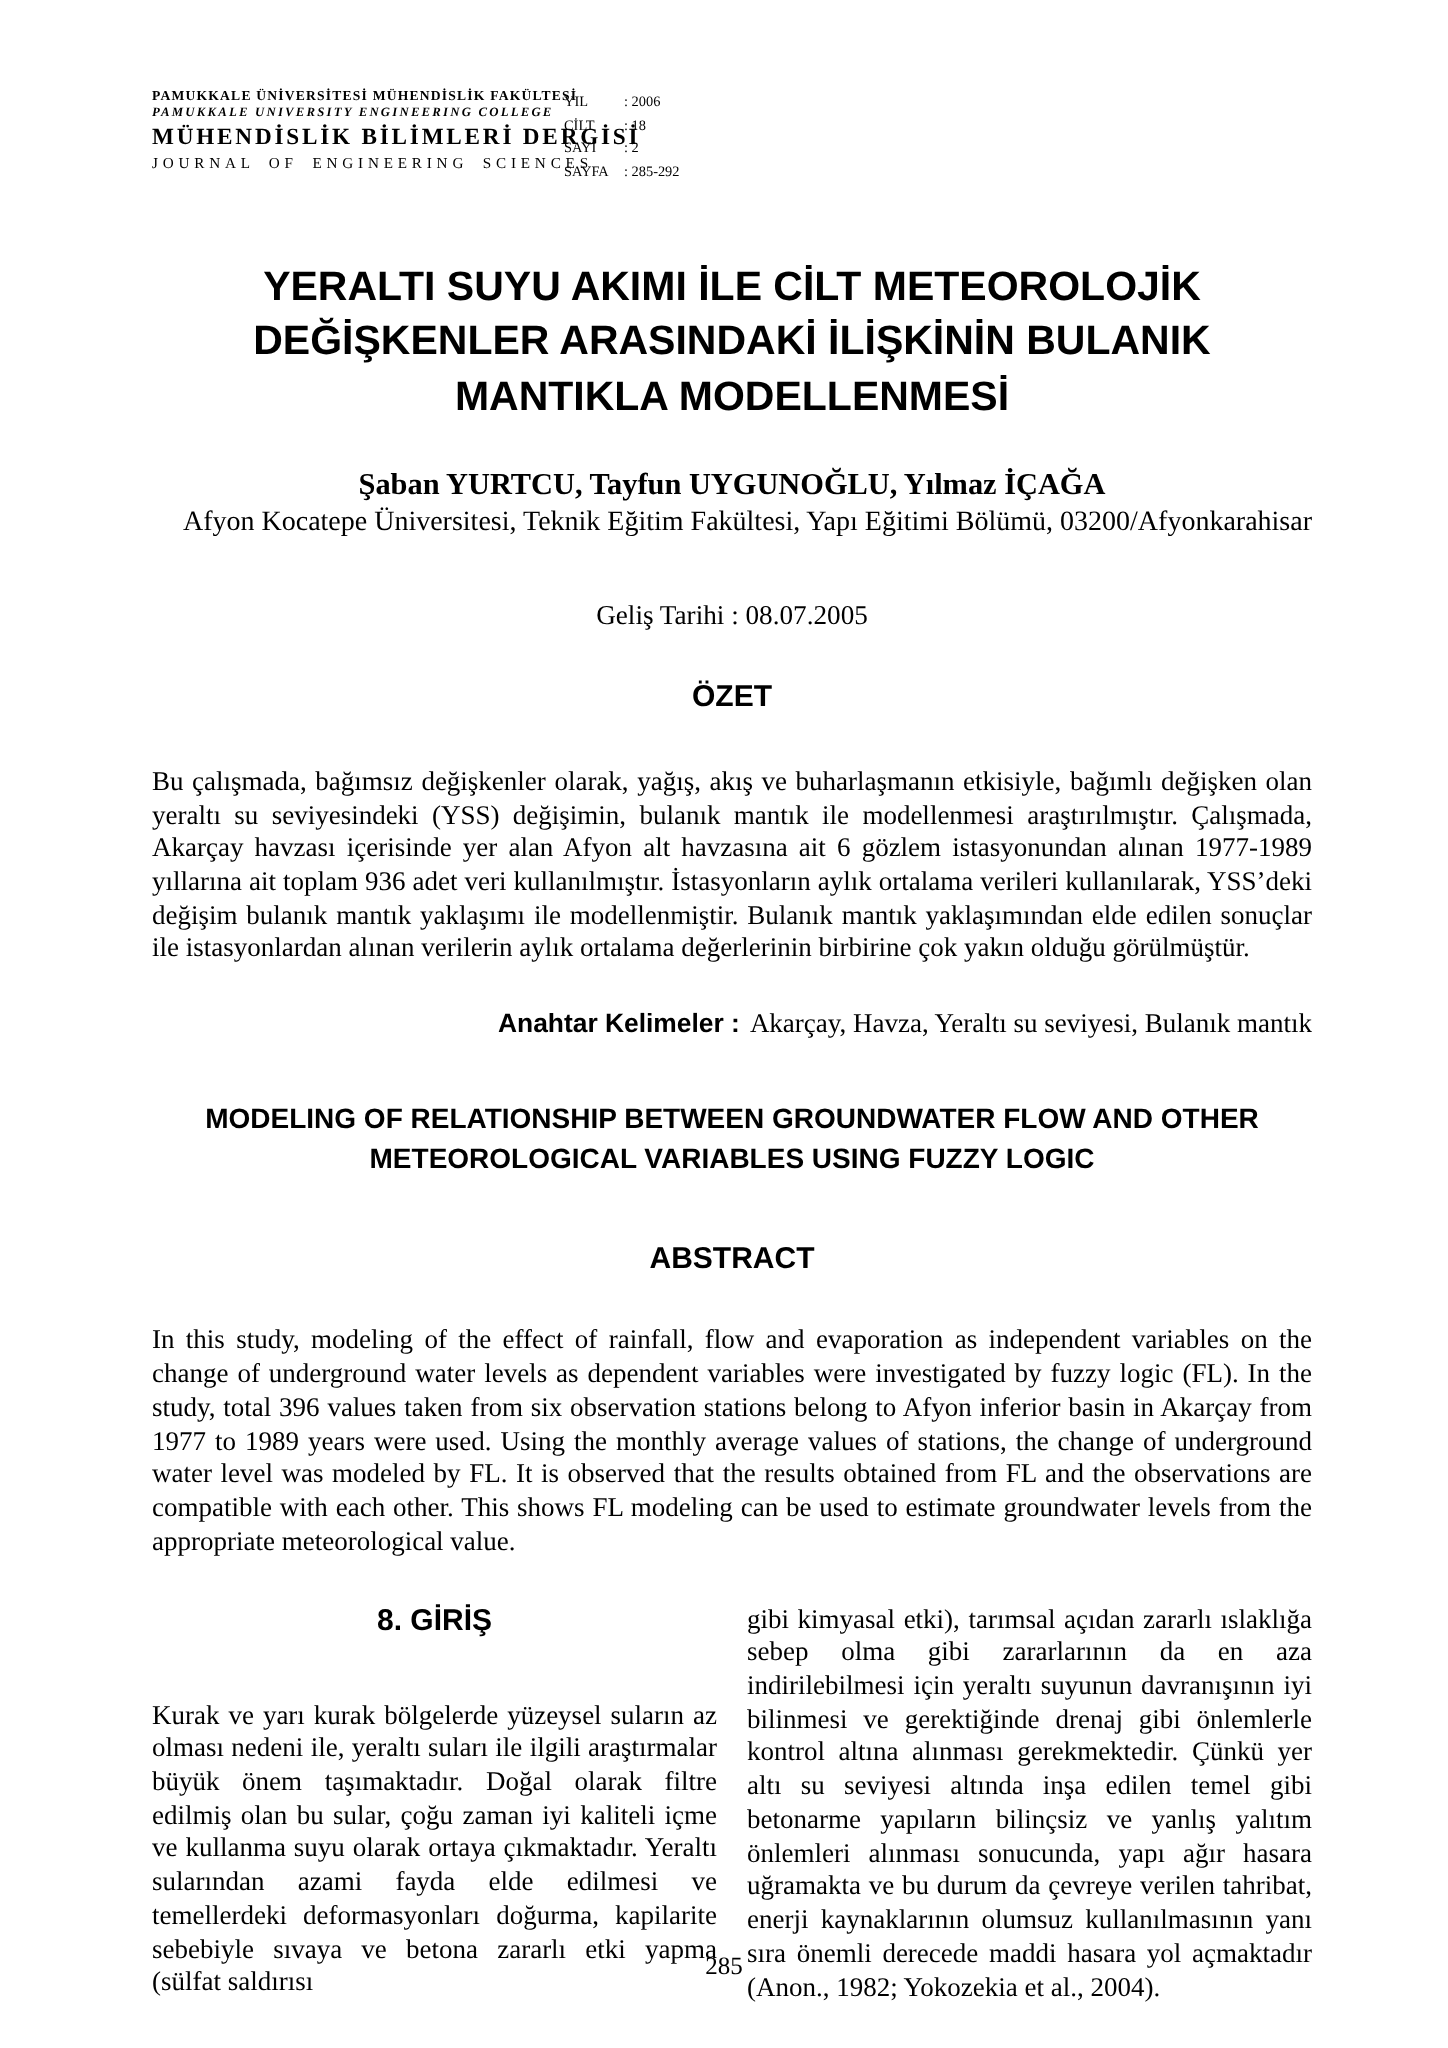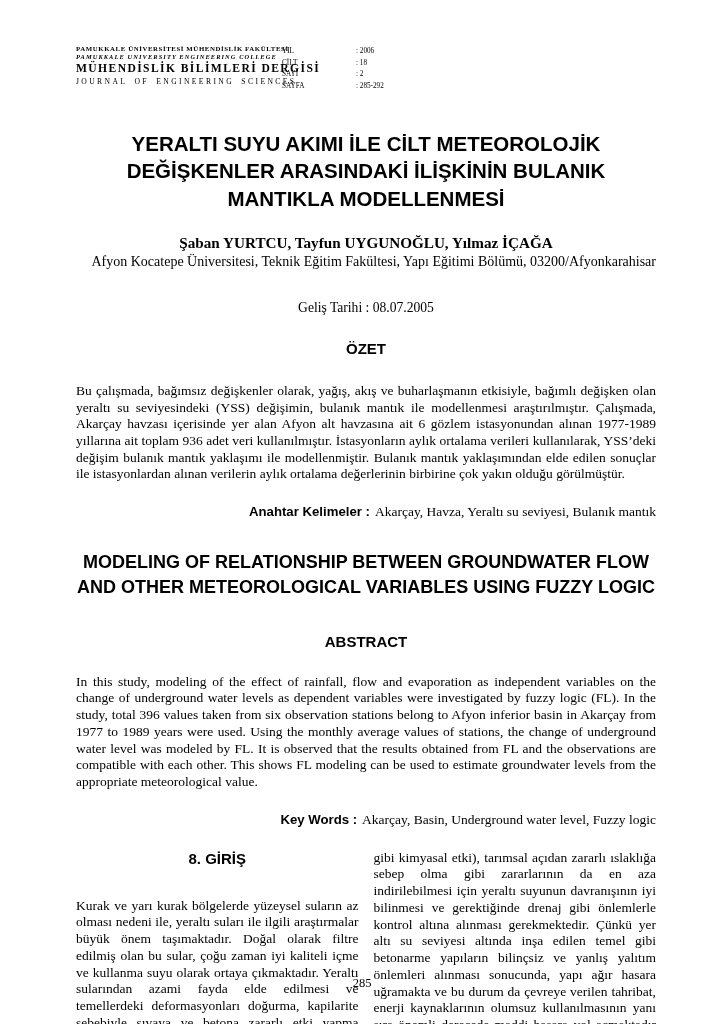--- a/index.html
+++ b/index.html
@@ -33,21 +33,21 @@
     font-size: 11.6px; font-weight: bold; letter-spacing: 1.4px;
     white-space: nowrap; margin-top: 2px;
   }
   .jh-line4 {
     font-size: 7.6px; letter-spacing: 2.4px; word-spacing: 3px;
     white-space: nowrap; margin-top: 2px;
   }
   .jheader-meta {
     font-size: 7.2px; line-height: 1.6; padding-top: 1px;
   }
-  .jmeta-row { display: flex; gap: 44px; }
+  .jmeta-row { display: flex; }
   .jmeta-label { width: 30px; }
   .jmeta-value { }
 
   
   .title-tr {
     margin-top: 38px;
     font-family: "Liberation Sans", sans-serif;
     font-weight: bold; font-size: 20.5px; line-height: 1.33;
     text-align: center;
   }
@@ -71,21 +71,21 @@
   }
   .ozet-body { margin-top: 26px; }
   .kw-line { margin-top: 21px; font-size: 13.5px; text-align: right; }
   .kw-label {
     font-family: "Liberation Sans", sans-serif;
     font-weight: bold; font-size: 13.2px; margin-right: 5px;
   }
   .title-en {
     margin-top: 30px;
     font-family: "Liberation Sans", sans-serif;
-    font-weight: bold; font-size: 18px; line-height: 1.4;
+    font-weight: bold; font-size: 14px; line-height: 1.4;
     text-align: center;
   }
   .abstract-heading { margin-top: 32px; }
   .abstract-body { margin-top: 24px; }
 
   
   .columns { margin-top: 22px; display: flex; gap: 15px; }
   .col { width: 283px; }
   .col-left-par { margin-top: 31px; }
 
@@ -139,23 +139,20 @@
     <div class="sec-heading ozet-heading">ÖZET</div>
     <p class="body-par ozet-body">Bu çalışmada, bağımsız değişkenler olarak, yağış, akış ve buharlaşmanın etkisiyle, bağımlı değişken olan yeraltı su seviyesindeki (YSS) değişimin, bulanık mantık ile modellenmesi araştırılmıştır. Çalışmada, Akarçay havzası içerisinde yer alan Afyon alt havzasına ait 6 gözlem istasyonundan alınan 1977-1989 yıllarına ait toplam 936 adet veri kullanılmıştır. İstasyonların aylık ortalama verileri kullanılarak, YSS’deki değişim bulanık mantık yaklaşımı ile modellenmiştir. Bulanık mantık yaklaşımından elde edilen sonuçlar ile istasyonlardan alınan verilerin aylık ortalama değerlerinin birbirine çok yakın olduğu görülmüştür.</p>
     <div class="kw-line">
       <span class="kw-label">Anahtar Kelimeler :</span><span>Akarçay, Havza, Yeraltı su seviyesi, Bulanık mantık</span>
     </div>
 
     <h2 class="title-en">MODELING OF RELATIONSHIP BETWEEN GROUNDWATER FLOW AND OTHER METEOROLOGICAL VARIABLES USING FUZZY LOGIC</h2>
 
     <div class="sec-heading abstract-heading">ABSTRACT</div>
     <p class="body-par abstract-body">In this study, modeling of the effect of rainfall, flow and evaporation as independent variables on the change of underground water levels as dependent variables were investigated by fuzzy logic (FL). In the study, total 396 values taken from six observation stations belong to Afyon inferior basin in Akarçay from 1977 to 1989 years were used. Using the monthly average values of stations, the change of underground water level was modeled by FL. It is observed that the results obtained from FL and the observations are compatible with each other. This shows FL modeling can be used to estimate groundwater levels from the appropriate meteorological value.</p>
-    <div class="kw-line">
-      <span class="kw-label">Key Words :</span><span>Akarçay, Basin, Underground water level, Fuzzy logic</span>
-    </div>
 
     <div class="columns">
       <div class="col">
         <div class="sec-heading">8. GİRİŞ</div>
         <p class="body-par col-left-par">Kurak ve yarı kurak bölgelerde yüzeysel suların az olması nedeni ile, yeraltı suları ile ilgili araştırmalar büyük önem taşımaktadır. Doğal olarak filtre edilmiş olan bu sular, çoğu zaman iyi kaliteli içme ve kullanma suyu olarak ortaya çıkmaktadır. Yeraltı sularından azami fayda elde edilmesi ve temellerdeki deformasyonları doğurma, kapilarite sebebiyle sıvaya ve betona zararlı etki yapma (sülfat saldırısı</p>
       </div>
       <div class="col">
         <p class="body-par">gibi kimyasal etki), tarımsal açıdan zararlı ıslaklığa sebep olma gibi zararlarının da en aza indirilebilmesi için yeraltı suyunun davranışının iyi bilinmesi ve gerektiğinde drenaj gibi önlemlerle kontrol altına alınması gerekmektedir. Çünkü yer altı su seviyesi altında inşa edilen temel gibi betonarme yapıların bilinçsiz ve yanlış yalıtım önlemleri alınması sonucunda, yapı ağır hasara uğramakta ve bu durum da çevreye verilen tahribat, enerji kaynaklarının olumsuz kullanılmasının yanı sıra önemli derecede maddi hasara yol açmaktadır (Anon., 1982; Yokozekia et al., 2004).</p>
       </div>
     </div>

